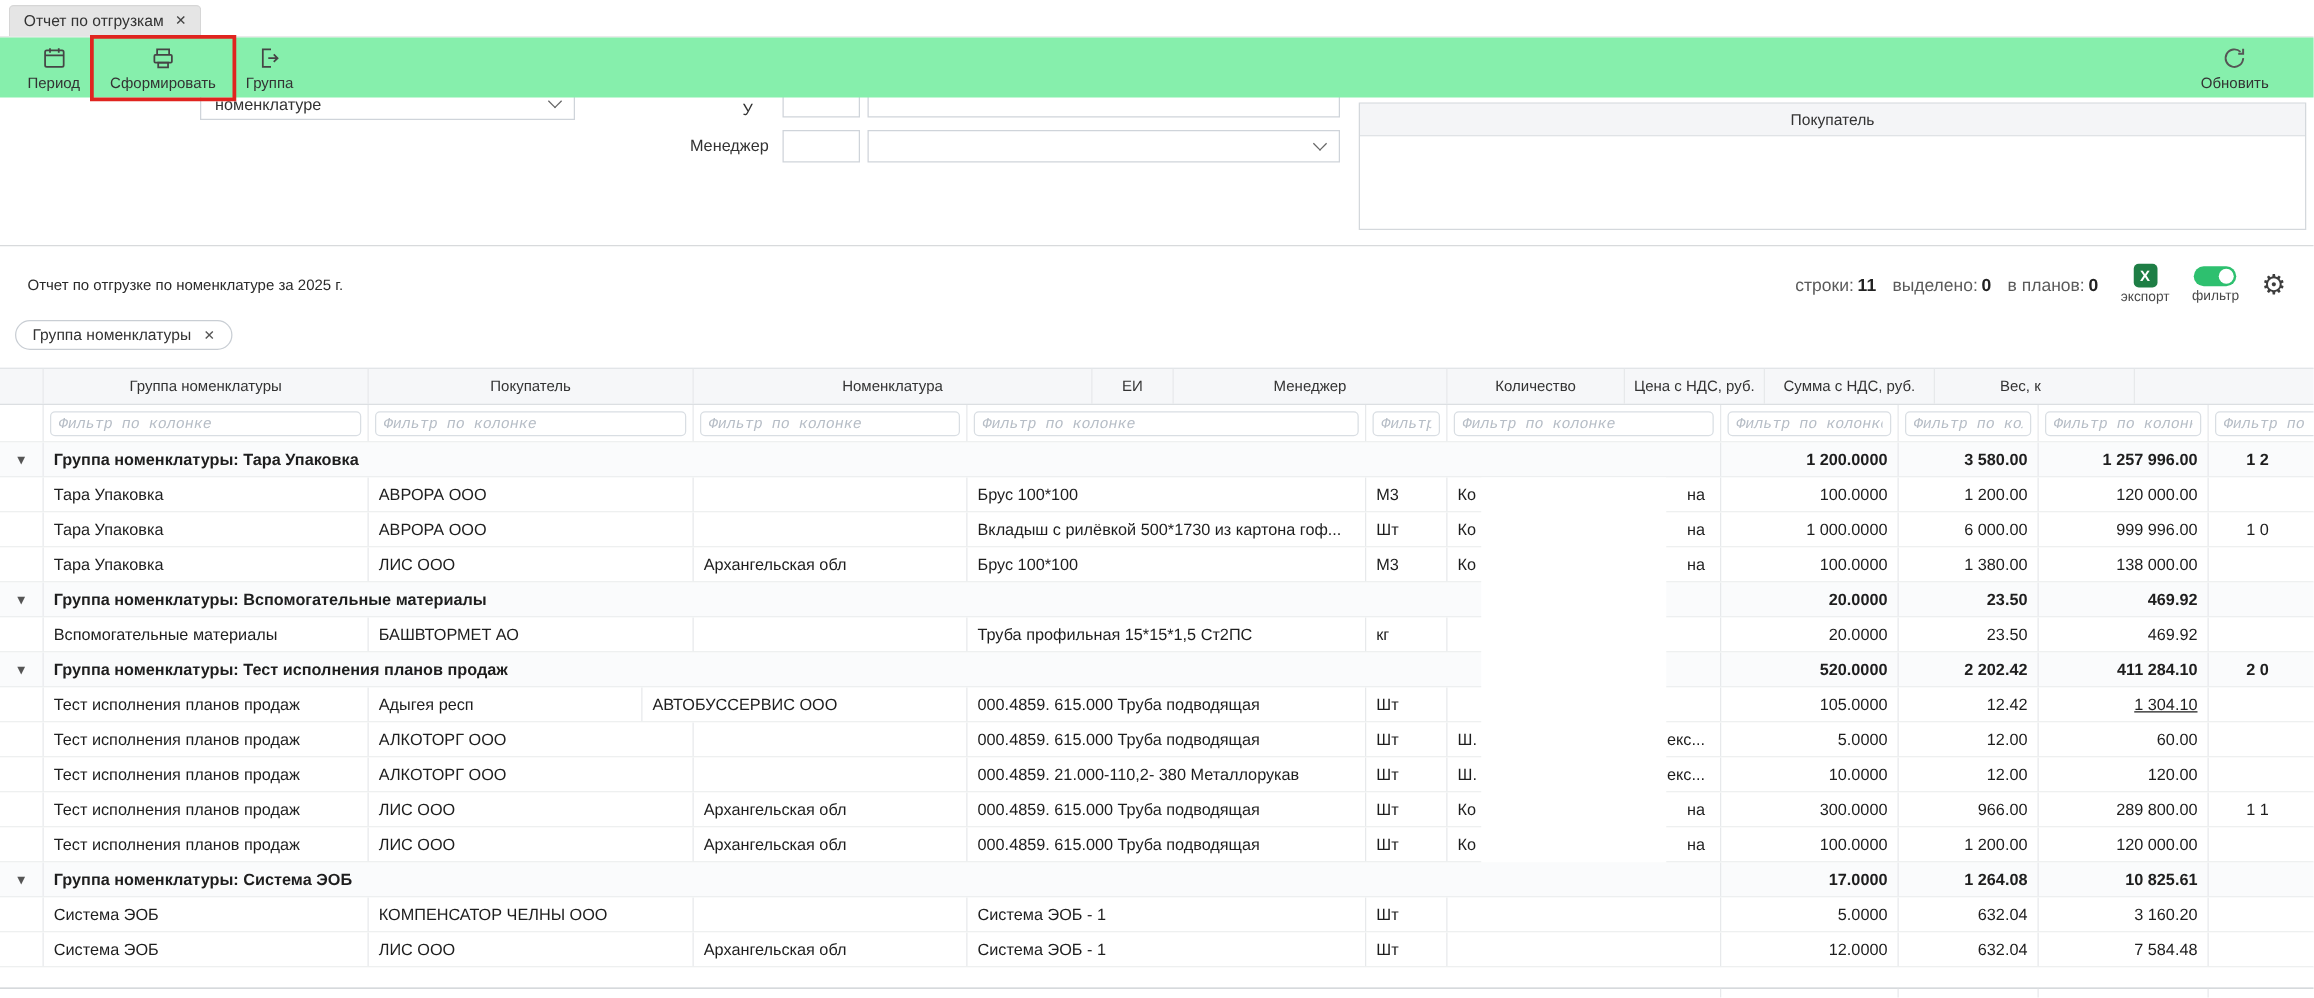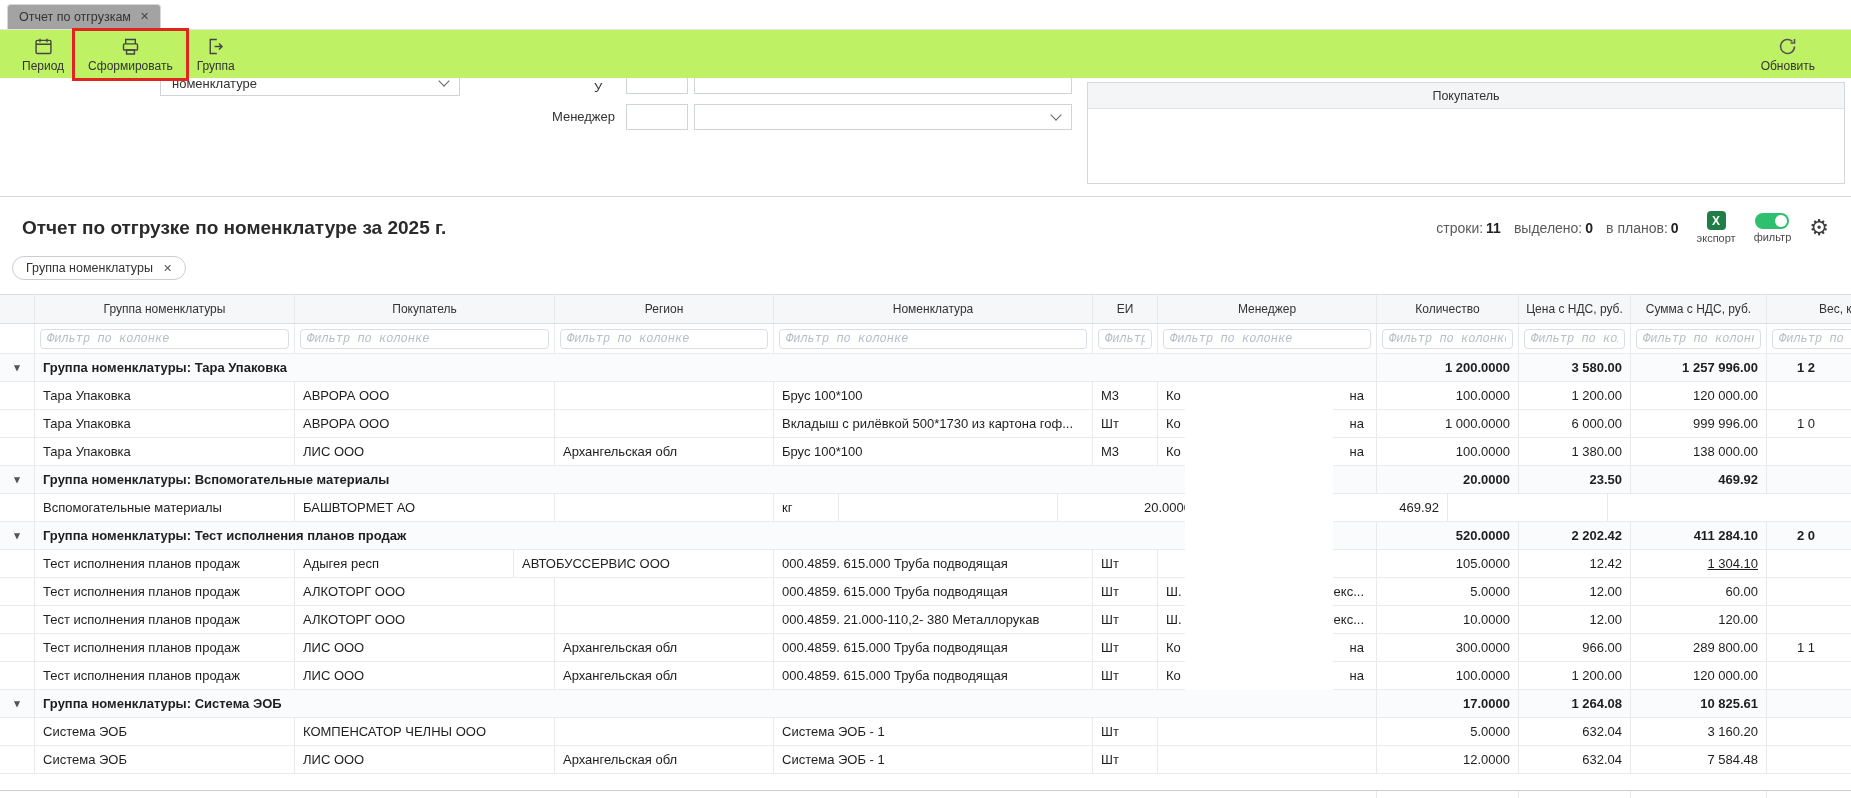--- a/index.html
+++ b/index.html
@@ -3,27 +3,27 @@
 <meta charset="utf-8">
 <style>
   *{box-sizing:border-box;margin:0;padding:0}
   html,body{width:1851px;height:798px;overflow:hidden;background:#fff;
     font-family:"Liberation Sans",sans-serif;color:#222}
   body{position:relative}
 
   
   .tabstrip{height:30px;background:#fff;border-bottom:1px solid #e4e4e4;
     display:flex;align-items:flex-end;padding-left:7px}
-  .tab{display:flex;align-items:flex-start;gap:9px;background:#a3a3a3;border:1px solid #d6d6d6;
+  .tab{display:flex;align-items:flex-start;gap:9px;background:#e5e5e5;border:1px solid #d6d6d6;
     border-bottom:none;border-radius:4px 4px 0 0;padding:5px 11px;font-size:12.5px;color:#333;cursor:pointer}
   .tab-x{font-size:11px;color:#444}
 
   
   .toolbar{height:48px;display:flex;align-items:center;padding:0 12px;
-    position:relative;z-index:2;background:#bef264}
+    position:relative;z-index:2;background:#86efac}
   .tbtn{display:flex;flex-direction:column;align-items:center;justify-content:center;gap:2px;
     padding:3px 10px;background:none;border:none;font-size:12px;color:#333;cursor:pointer;
     font-family:"Liberation Sans",sans-serif}
   .tbtn svg{width:21px;height:21px;display:block}
   .genwrap{position:relative;display:inline-block;margin:0 4px}
   .redbox{position:absolute;left:-6px;top:-5px;right:-6px;bottom:-5px;
     border:3px solid #e0241f;pointer-events:none}
   .toolbar-right{margin-left:auto;margin-right:14px}
 
   
@@ -43,21 +43,21 @@
   .mgr-combo{left:694px;top:26px;width:378px;height:26px}
   .buyer-panel{position:absolute;left:1087px;top:4px;width:758px;height:102px;
     border:1px solid #d4d8dc;background:#fff}
   .buyer-head{height:26px;background:#f4f5f7;border-bottom:1px solid #e0e3e6;
     display:flex;align-items:center;justify-content:center;font-size:12.5px;color:#333}
   .buyer-body{height:74px}
 
   
   .report{border-top:1px solid #d8dadc;background:#fff}
   .rhead{display:flex;justify-content:space-between;align-items:center;padding:14px 18px 8px 22px}
-  .rtitle{font-size:19px;font-weight:700;color:#2a2a2a}
+  .rtitle{font-size:12px;font-weight:400;color:#2a2a2a}
   .rstats{display:flex;align-items:center;gap:18px}
   .statgrp{display:flex;align-items:center;gap:13px;font-size:14px}
   .sl{color:#5a5a5a}
   .sv{font-weight:700;color:#222;margin-left:3px}
   .exp,.ftog{display:flex;flex-direction:column;align-items:center;gap:2px;cursor:pointer}
   .xicon{width:19px;height:19px;background:#1e7e45;border-radius:4px;color:#fff;font-weight:700;
     font-size:12px;display:flex;align-items:center;justify-content:center}
   .xlabel{font-size:11px;color:#4a4a4a}
   .pill{width:34px;height:16px;border-radius:9px;background:#2ec06f;position:relative;display:inline-block}
   .knob{position:absolute;right:2px;top:2px;width:12px;height:12px;border-radius:50%;background:#fff}
@@ -198,21 +198,20 @@
       <span>Группа номенклатуры</span>
       <span class="chip-x">✕</span>
     </span>
   </div>
   <div class="gridwrap">
     <div class="grid" id="grid">
         <div class="g-row g-head">
           <div class="cell " style="width: 35px;"></div>
           <div class="cell " style="width: 260px;">Группа номенклатуры</div>
           <div class="cell " style="width: 260px;">Покупатель</div>
-          <div class="cell " style="width: 219px;">Регион</div>
           <div class="cell " style="width: 319px;">Номенклатура</div>
           <div class="cell " style="width: 65px;">ЕИ</div>
           <div class="cell " style="width: 219px;">Менеджер</div>
           <div class="cell " style="width: 142px;">Количество</div>
           <div class="cell " style="width: 112px;">Цена с НДС, руб.</div>
           <div class="cell " style="width: 136px;">Сумма с НДС, руб.</div>
           <div class="cell hlast" style="width: 160px;">Вес, к</div>
         </div>
         <div class="g-row g-filter">
           <div class="cell " style="width: 35px;"></div>
@@ -313,20 +312,21 @@
           <div class="cell num" style="width: 142px;">20.0000</div>
           <div class="cell num" style="width: 112px;">23.50</div>
           <div class="cell num" style="width: 136px;">469.92</div>
           <div class="cell wfrag" style="width: 160px;"></div>
         </div>
         <div class="g-row g-data">
           <div class="cell exp-c" style="width: 35px;"></div>
           <div class="cell t" style="width: 260px;">Вспомогательные материалы</div>
           <div class="cell t" style="width: 260px;">БАШВТОРМЕТ АО</div>
           <div class="cell t" style="width: 219px;"></div>
+          <div class="cell t" style="width: 319px;">Труба профильная 15*15*1,5 Ст2ПС</div>
           <div class="cell t" style="width: 65px;">кг</div>
           <div class="cell mgr" style="width: 219px;">
             <span></span>
             <span></span>
           </div>
           <div class="cell num" style="width: 142px;">20.0000</div>
           <div class="cell num" style="width: 112px;">23.50</div>
           <div class="cell num" style="width: 136px;">469.92</div>
           <div class="cell wfrag" style="width: 160px;"></div>
         </div>

